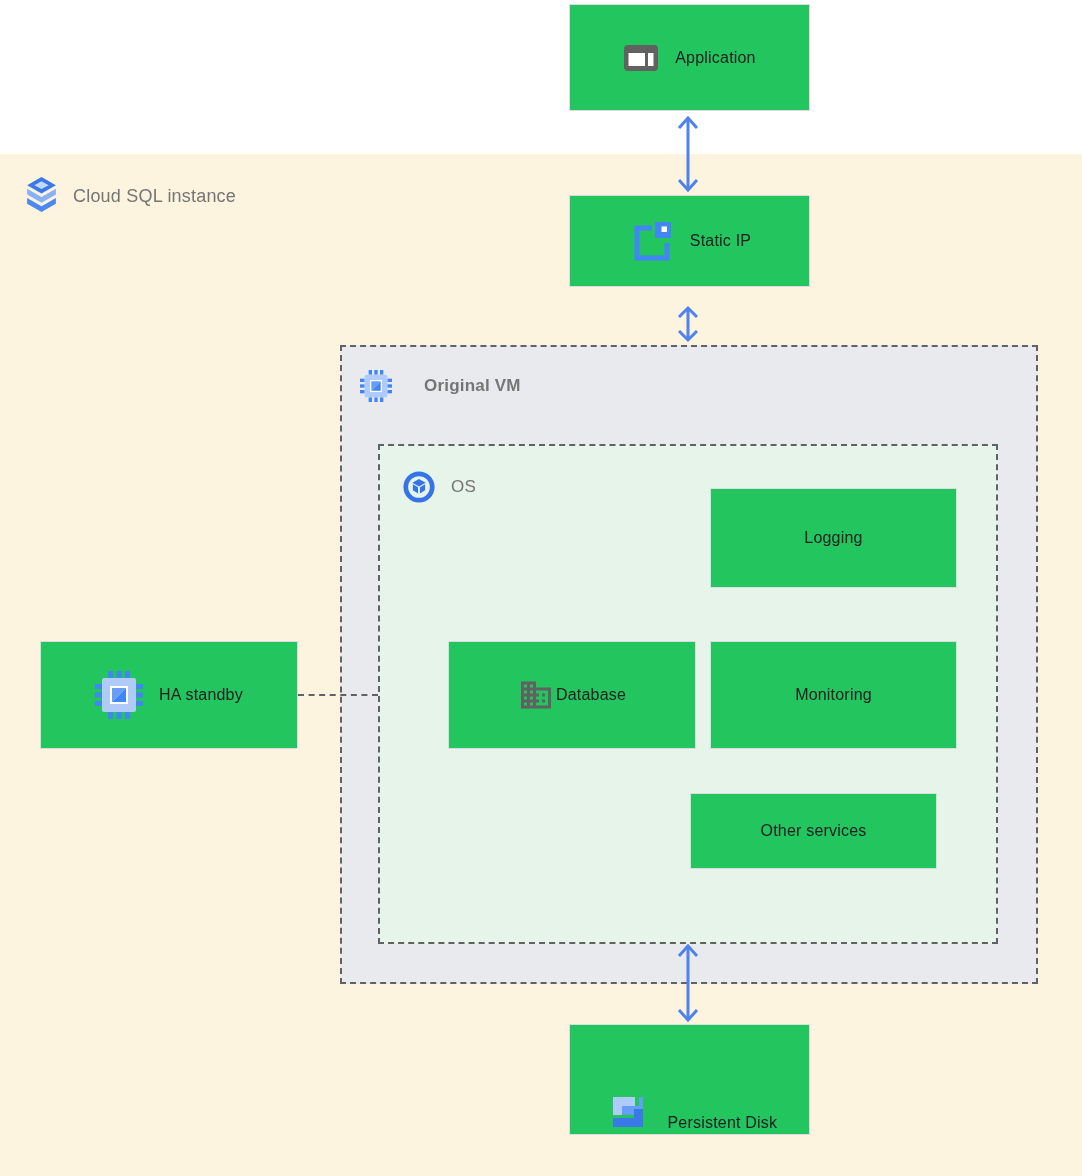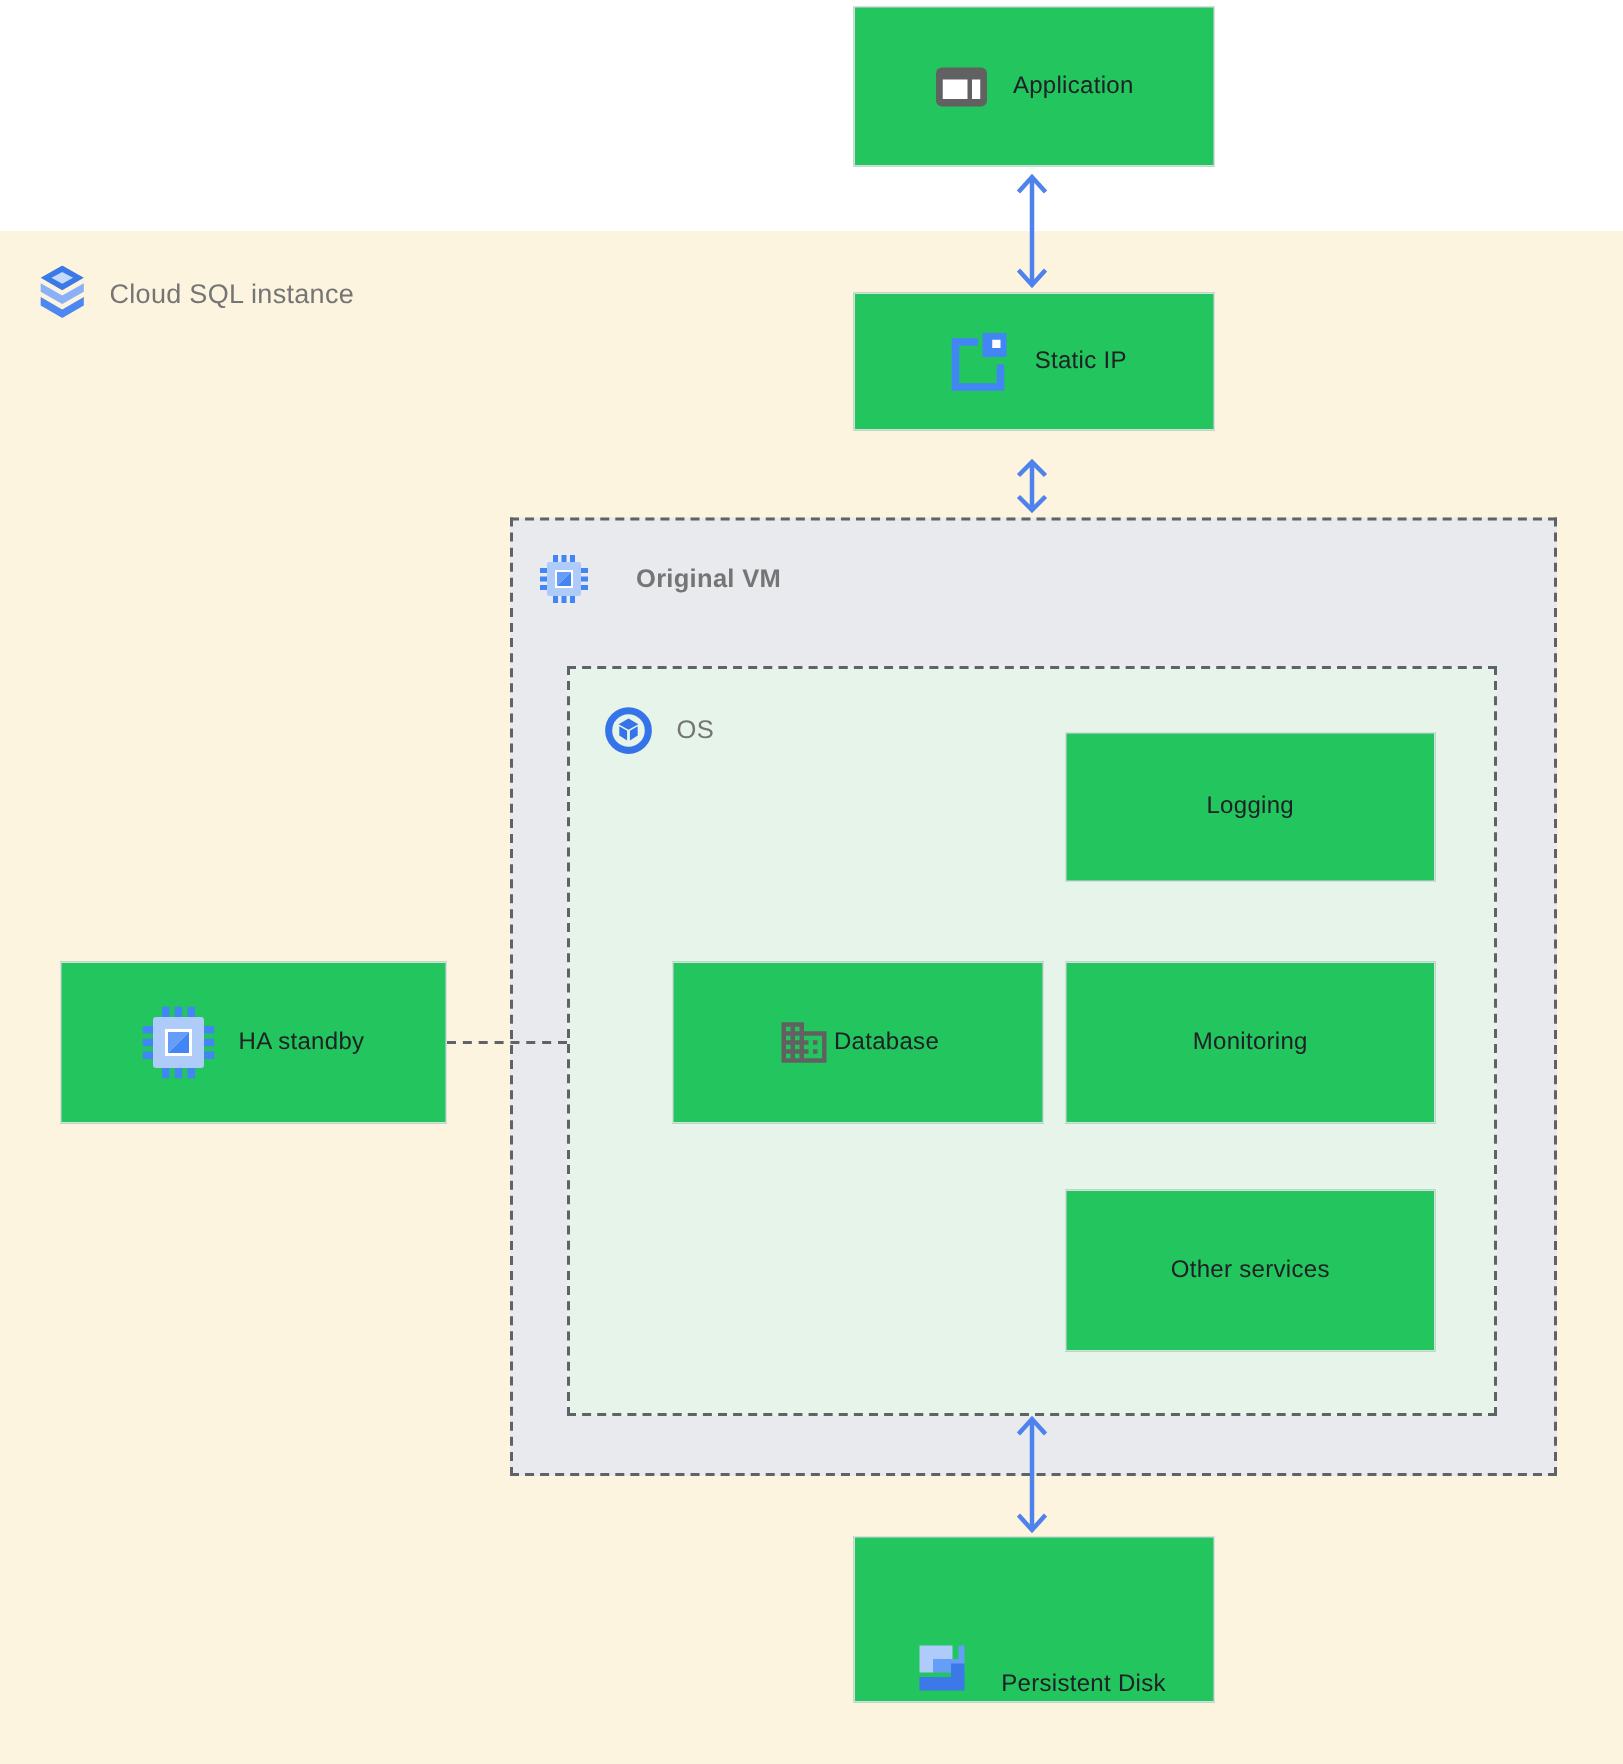--- a/index.html
+++ b/index.html
@@ -145,21 +145,21 @@
         <path fill="#616161" d="M12 7V3H2v18h20V7H12zM6 19H4v-2h2v2zm0-4H4v-2h2v2zm0-4H4V9h2v2zm0-4H4V5h2v2zm4 12H8v-2h2v2zm0-4H8v-2h2v2zm0-4H8V9h2v2zm0-4H8V5h2v2zm10 12h-8v-2h2v-2h-2v-2h2v-2h-2V9h8v10zm-2-8h-2v2h2v-2zm0 4h-2v2h2v-2z"></path>
       </svg>
     </span>
     <span class="lbl">Database</span>
   </div>
 
   <div class="node" style="left:710px; top:641px; width:247px; height:108px;">
     <span class="lbl">Monitoring</span>
   </div>
 
-  <div class="node" style="left:710px; top:793px; width:247px; height:108px;">
+  <div class="node" style="left:690px; top:793px; width:247px; height:76px;">
     <span class="lbl">Other services</span>
   </div>
 
   <div class="node" style="left:40px; top:641px; width:258px; height:108px; gap:16px;">
     <span class="icon">
       <svg width="48" height="48" viewBox="0 0 48 48" aria-hidden="true">
         <g fill="#4285f4">
           <rect x="13" y="0" width="5" height="7"></rect>
             <rect x="21.5" y="0" width="5" height="7"></rect>
             <rect x="30" y="0" width="5" height="7"></rect>

